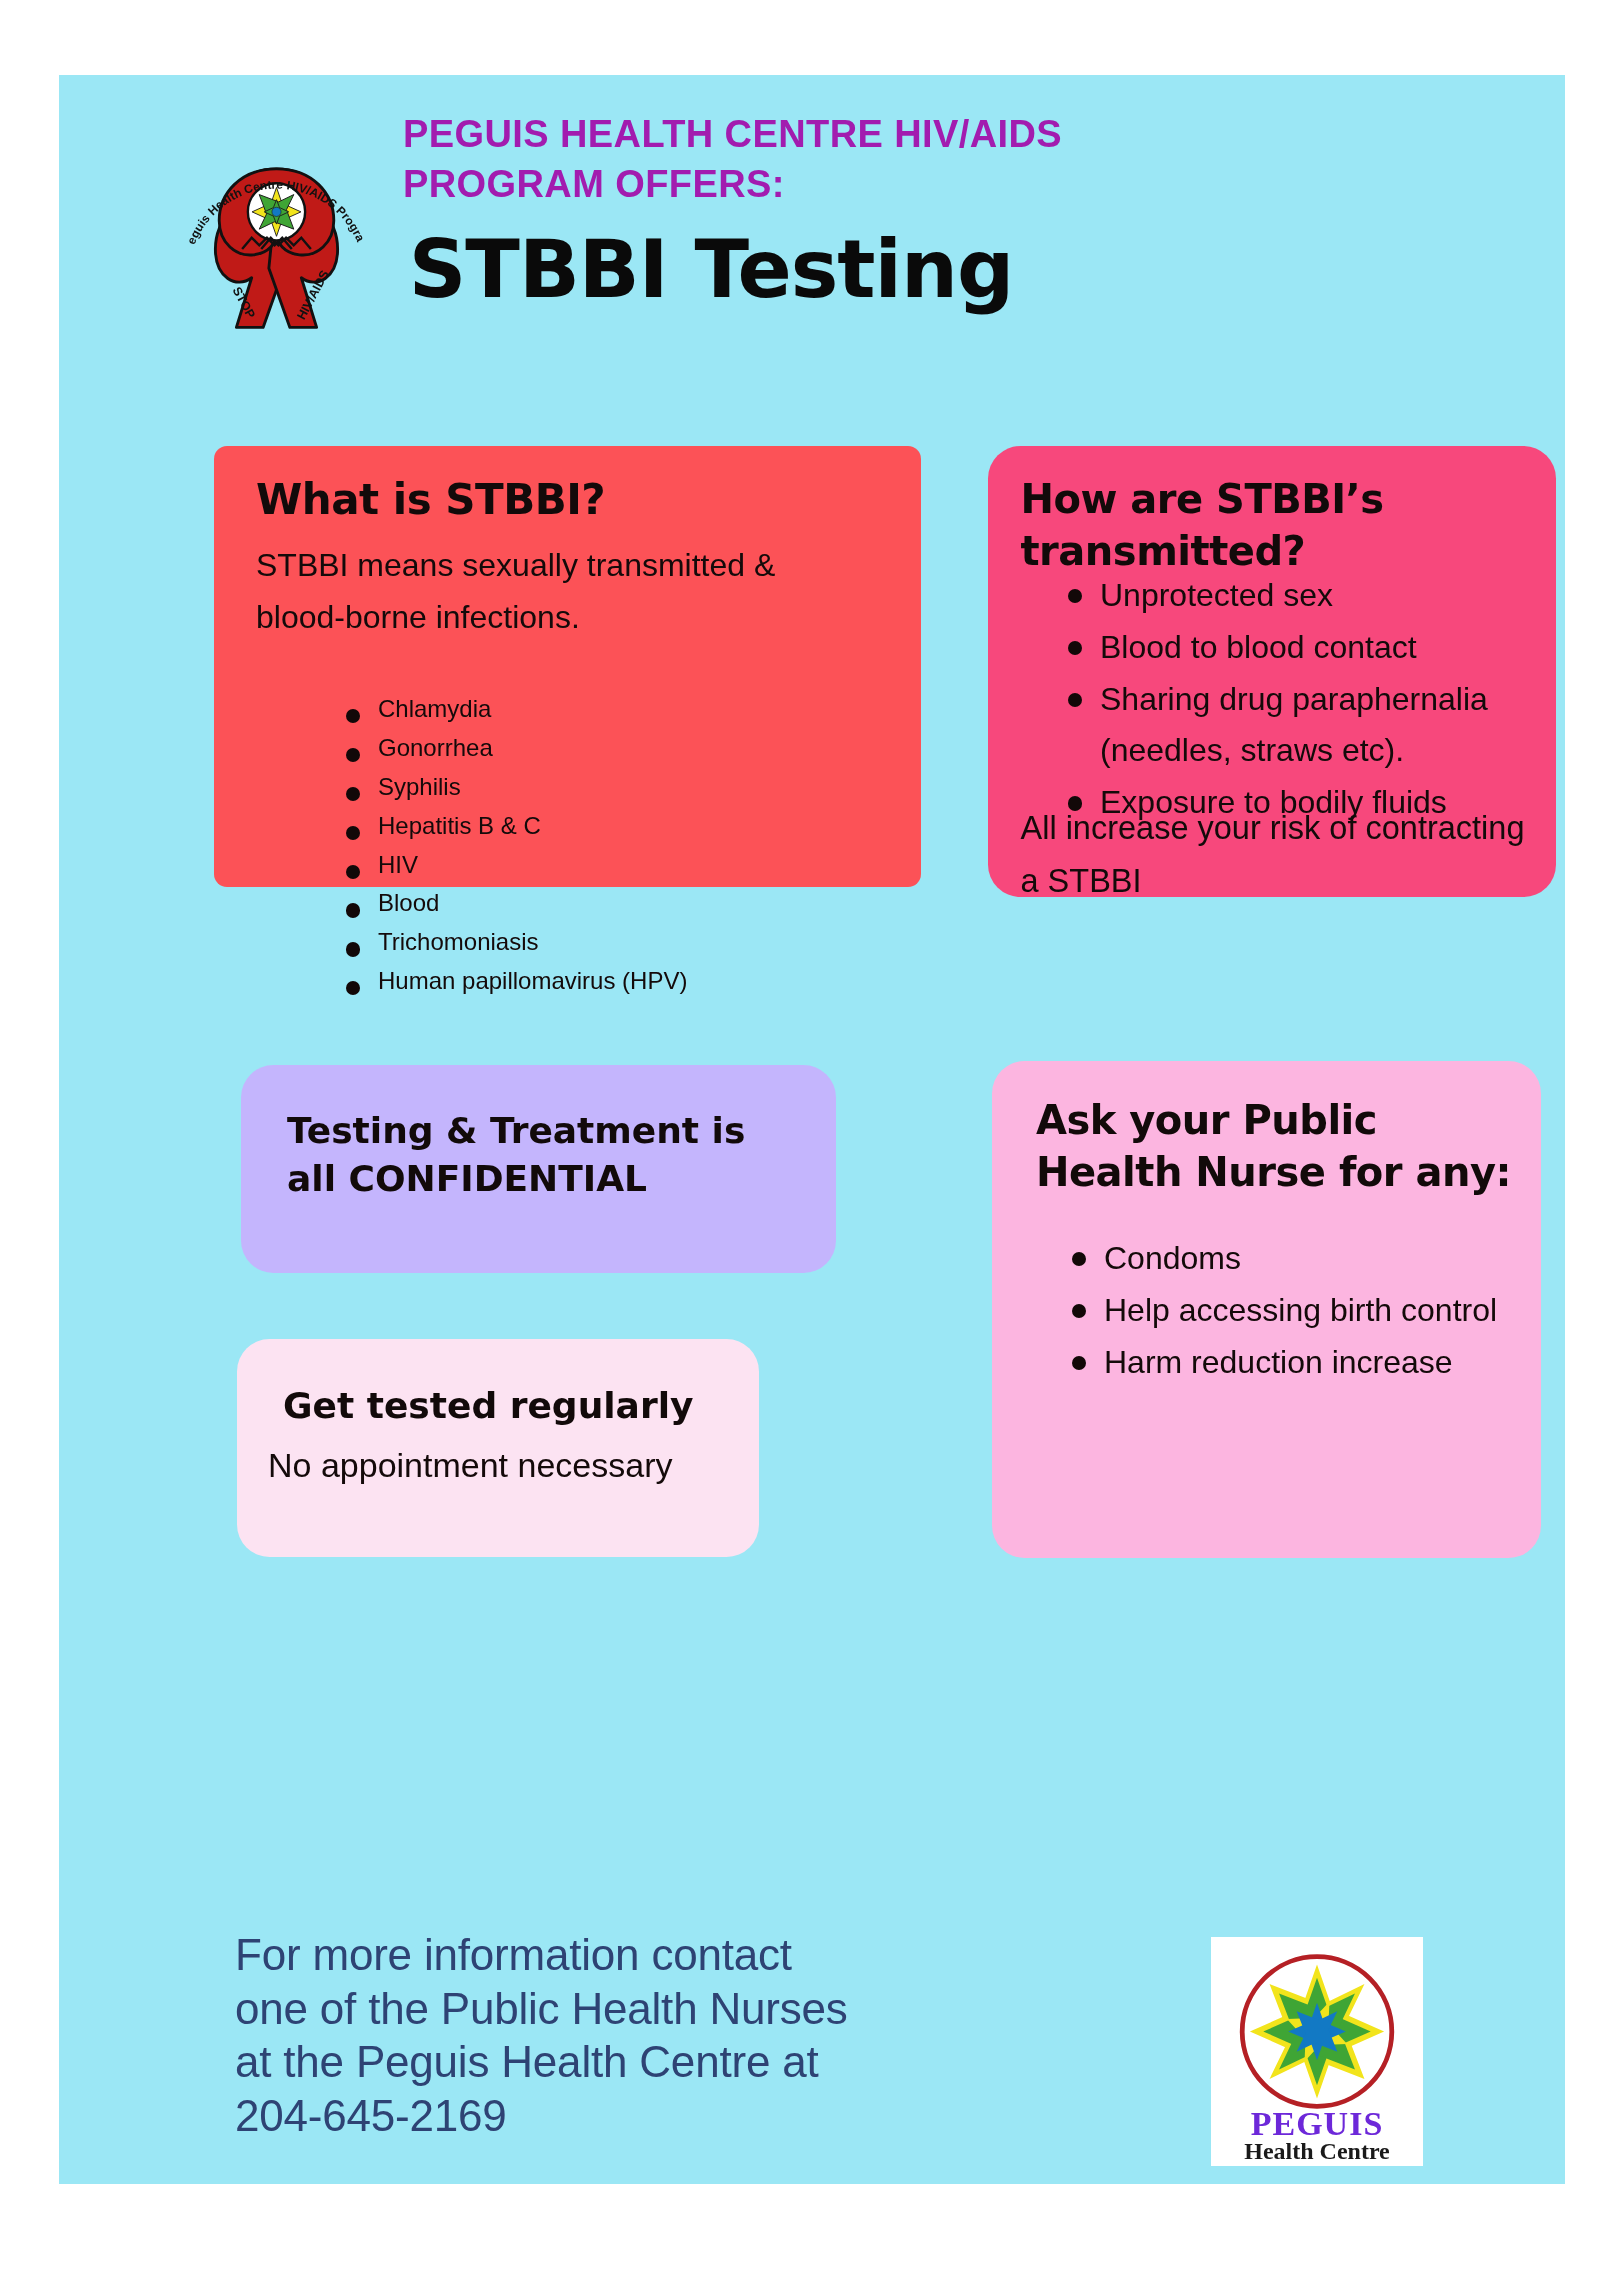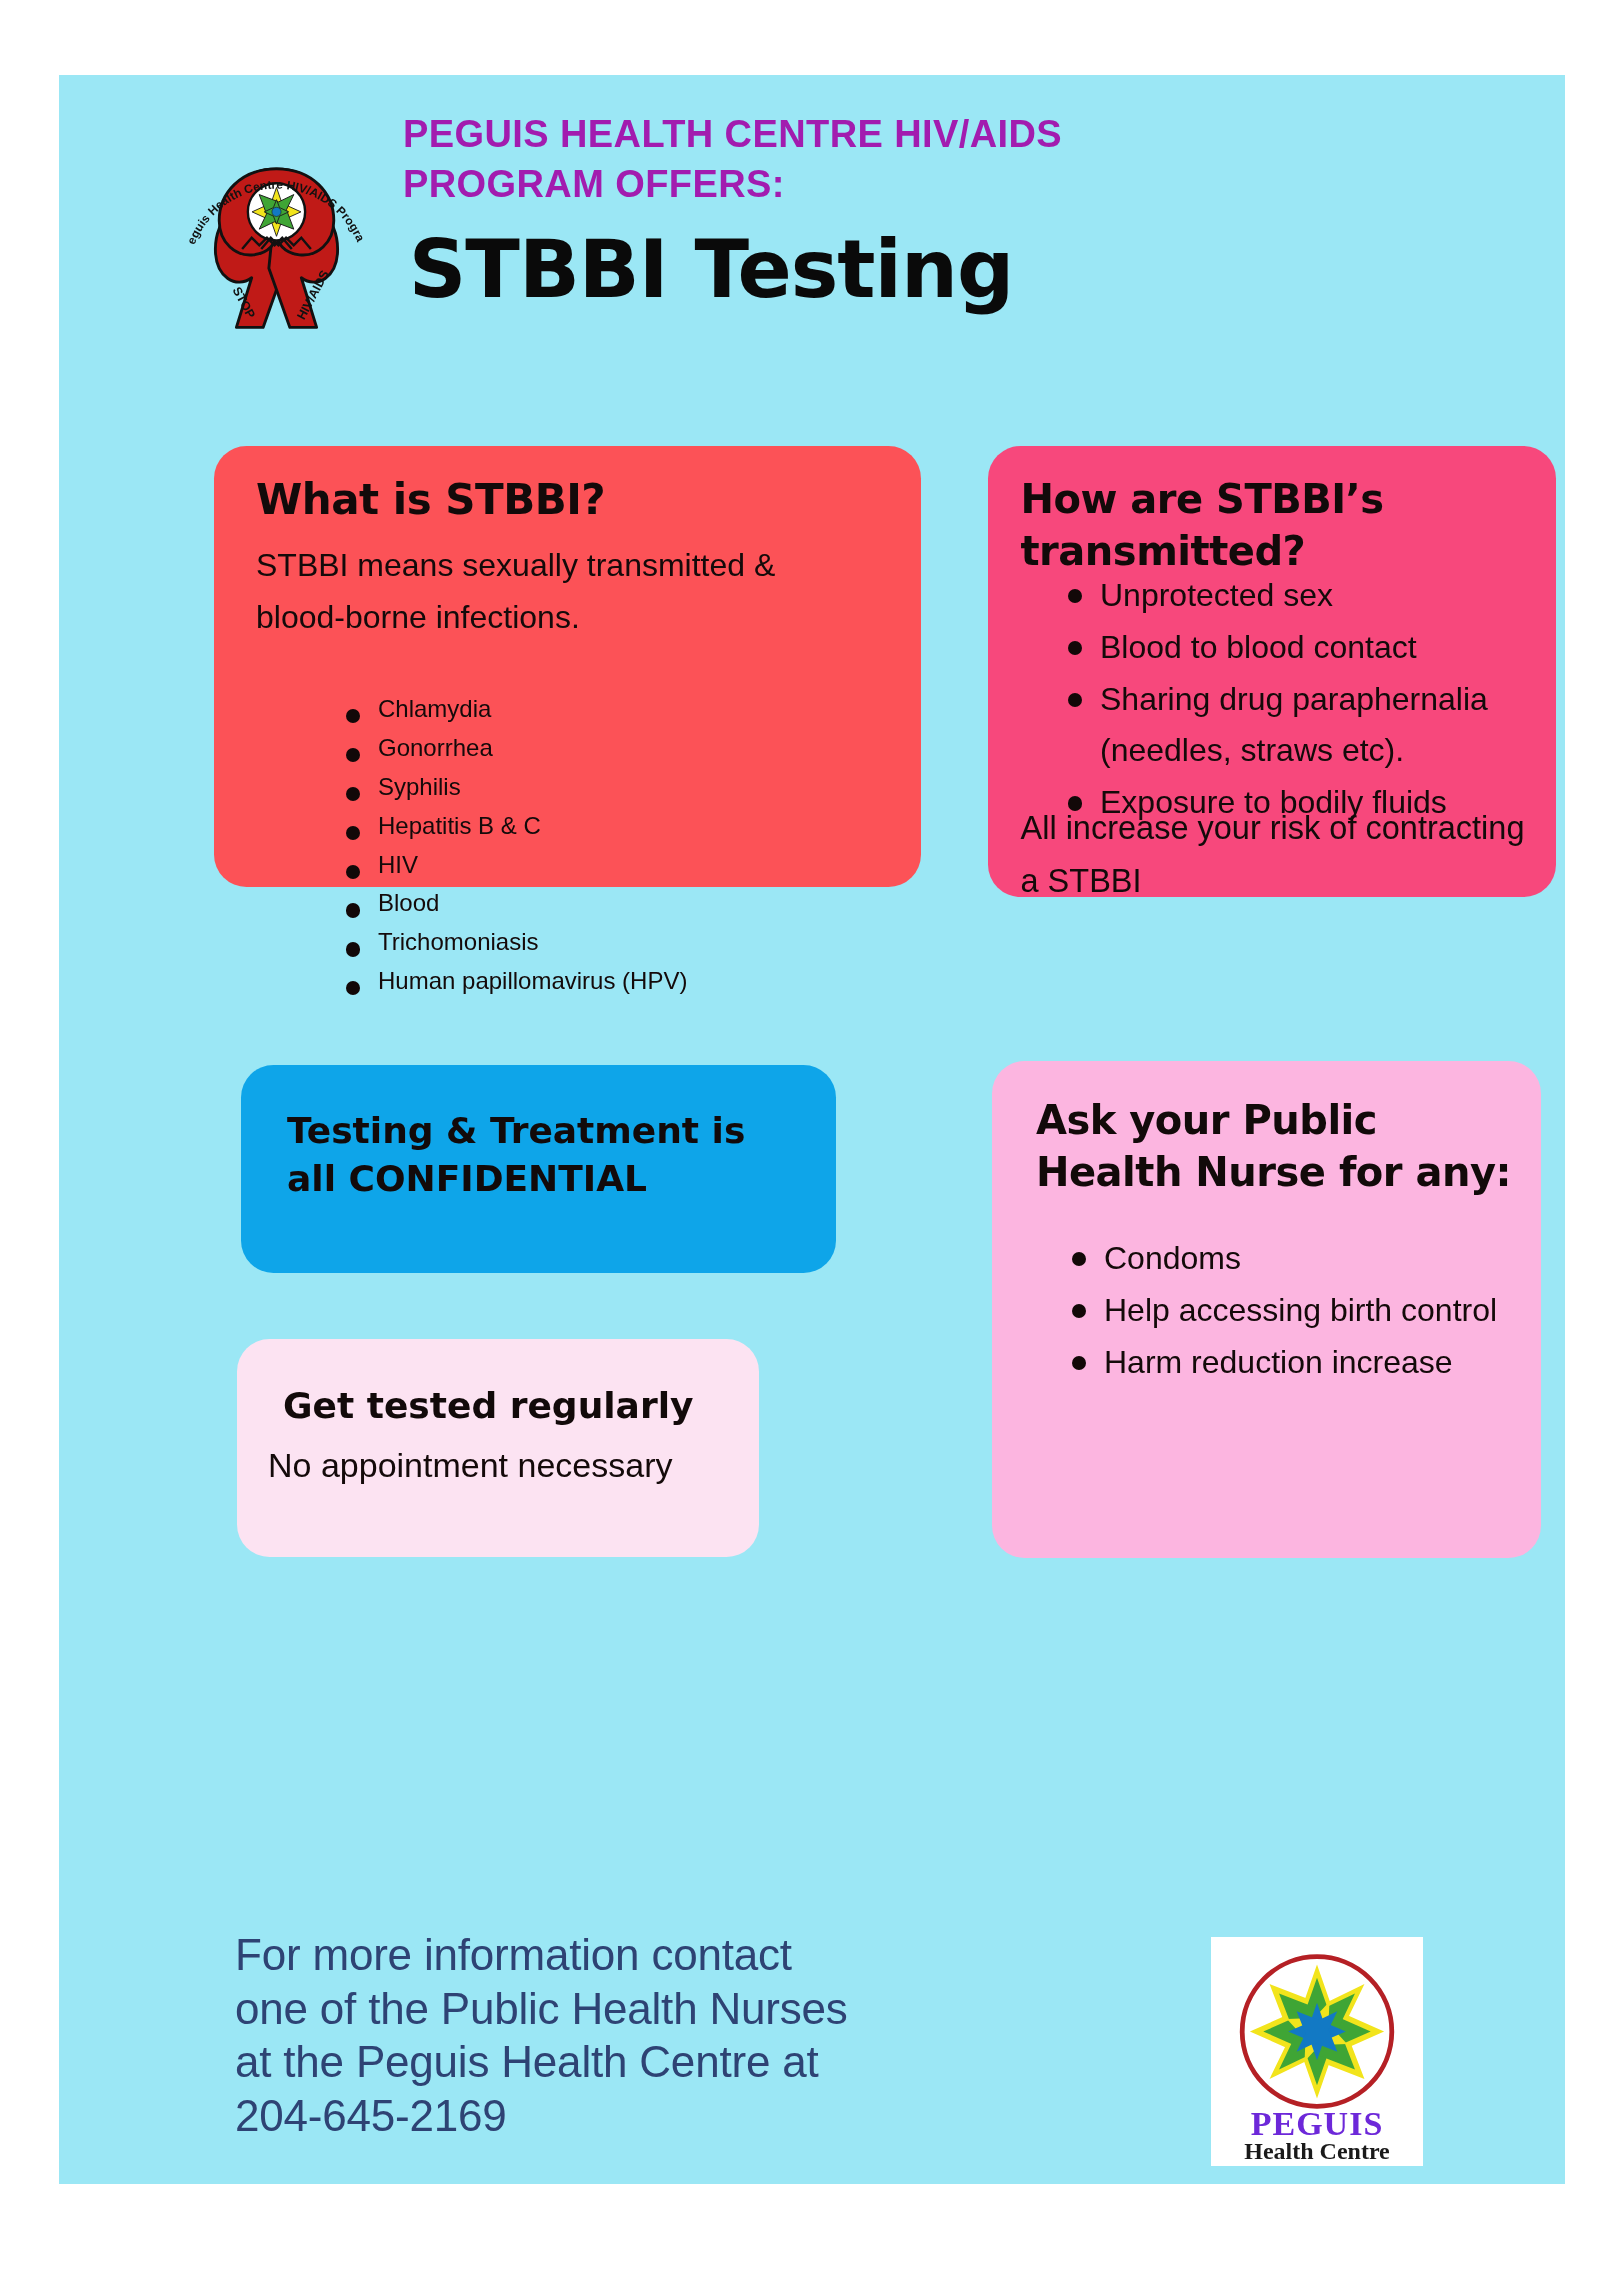--- a/index.html
+++ b/index.html
@@ -98,20 +98,21 @@
 
   
   #card-what {
     left: 155px;
     top: 388;
     top: 371px;
     width: 707px;
     height: 440px;
     height: 440px;
     background: #FC5257;
+    border-radius: 13px;
   }
   #card-what { height: 441px; }
   #card-what .card-title {
     position: absolute;
     left: 42px;
     top: 29px;
     font-size: 42px;
     letter-spacing: -0.5px;
   }
   #card-what .card-para {
@@ -184,21 +185,21 @@
     line-height: 1.62;
     color: #140A0A;
   }
 
   
   #card-conf {
     left: 182px;
     top: 990px;
     width: 595px;
     height: 208px;
-    background: #0ea5e9;
+    background: #c4b5fd;
   }
   #card-conf .card-title {
     position: absolute;
     left: 46px;
     top: 42px;
     width: 516px;
     font-size: 36px;
     line-height: 1.32;
   }
 

